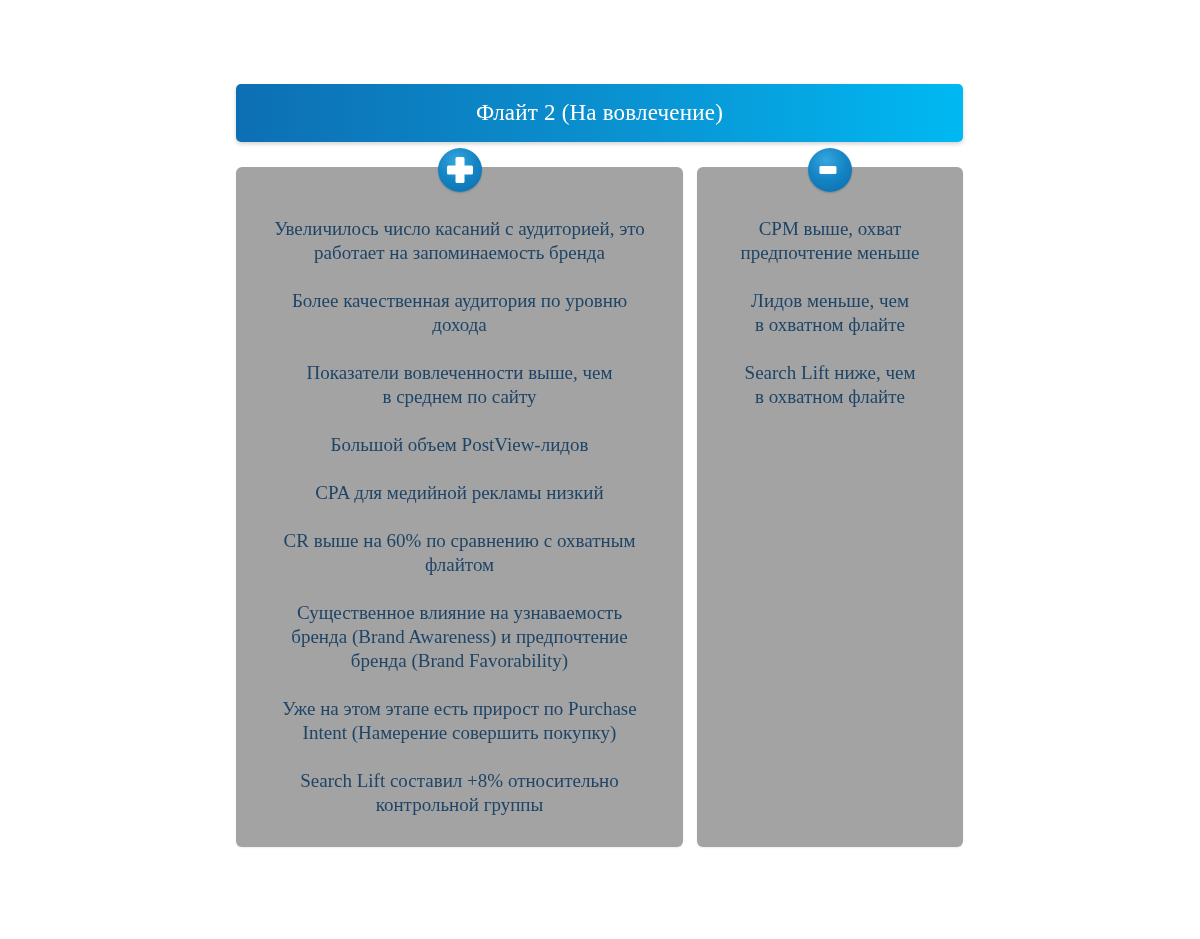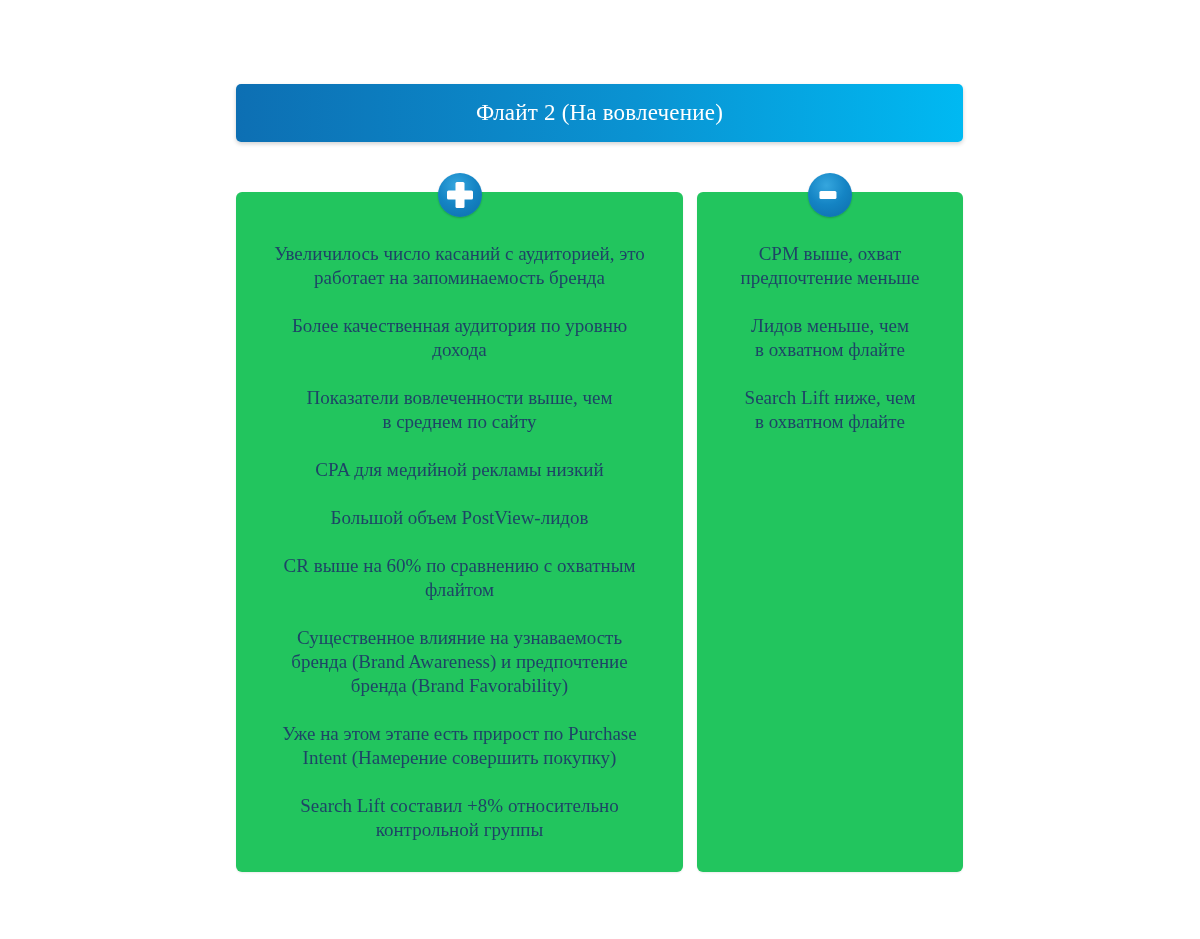--- a/index.html
+++ b/index.html
@@ -25,23 +25,23 @@
     align-items: center;
     justify-content: center;
   }
   .header-title {
     color: #ffffff;
     font-size: 23px;
     letter-spacing: 0.2px;
   }
   .card {
     position: absolute;
-    top: 192px;
+    top: 167px;
     height: 680px;
-    background: #22c55e;
+    background: #a3a3a3;
     border-radius: 6px;
     box-shadow: 0 1px 2px rgba(0,0,0,0.08);
   }
   .card-pros { left: 236px; width: 447px; }
   .card-cons { left: 697px; width: 266px; }
   .badge {
     position: absolute;
     top: -19px;
     left: 50%;
     transform: translateX(-50%);
@@ -98,22 +98,22 @@
       <span class="bar h"></span>
       <span class="bar v"></span>
     </div>
     <div class="card-content">
       <p>Увеличилось число касаний с аудиторией, это
 работает на запоминаемость бренда</p>
       <p>Более качественная аудитория по уровню
 дохода</p>
       <p>Показатели вовлеченности выше, чем
 в среднем по сайту</p>
+      <p>Большой объем PostView-лидов</p>
       <p>CPA для медийной рекламы низкий</p>
-      <p>Большой объем PostView-лидов</p>
       <p>CR выше на 60% по сравнению с охватным
 флайтом</p>
       <p>Существенное влияние на узнаваемость
 бренда (Brand Awareness) и предпочтение
 бренда (Brand Favorability)</p>
       <p>Уже на этом этапе есть прирост по Purchase
 Intent (Намерение совершить покупку)</p>
       <p>Search Lift составил +8% относительно
 контрольной группы</p>
     </div>

